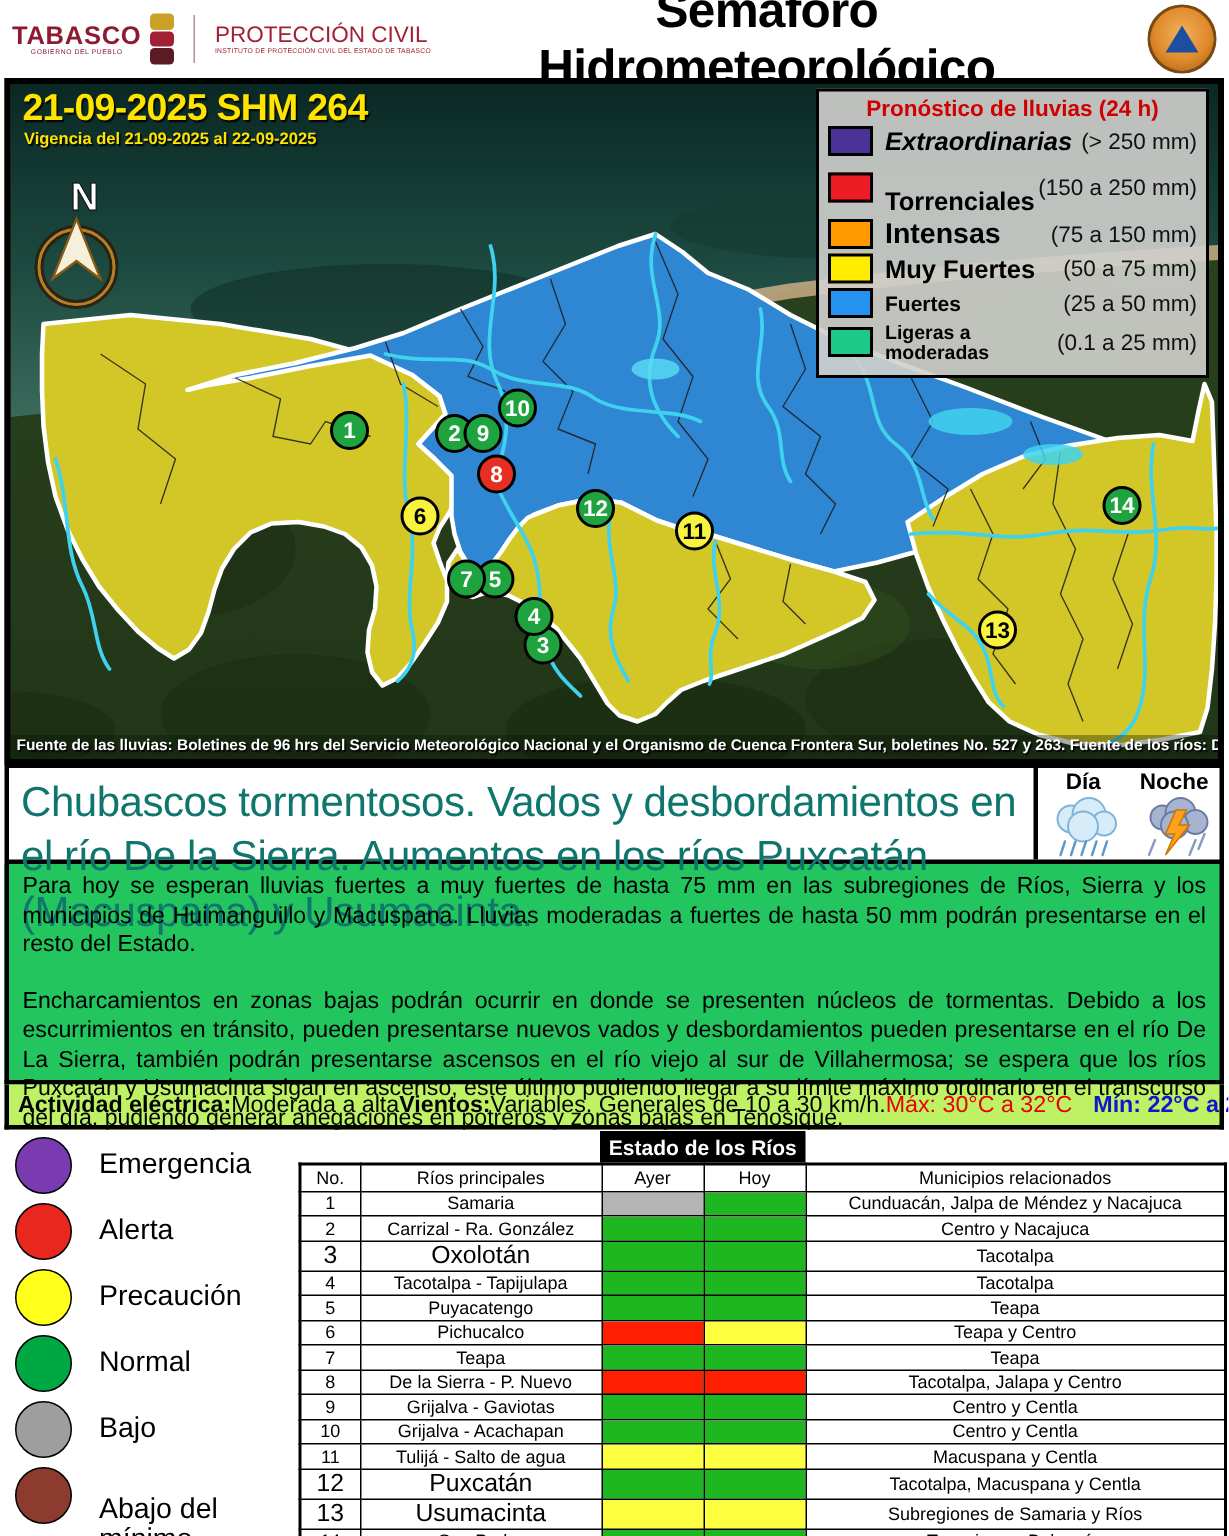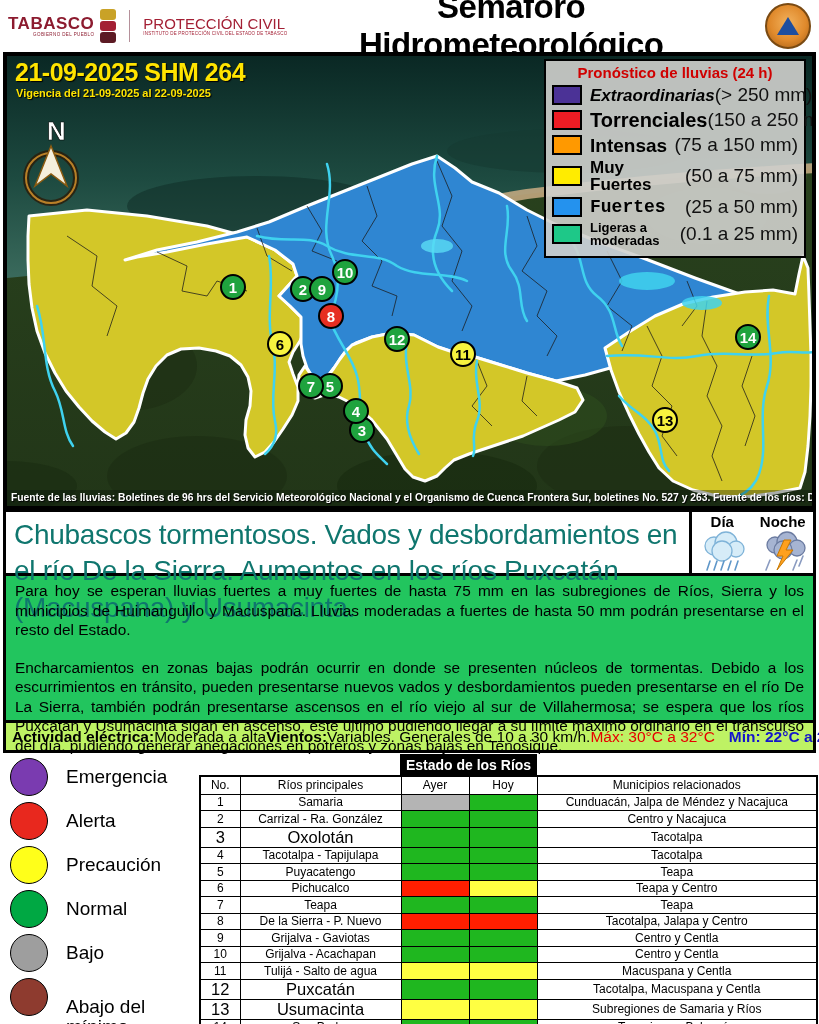--- a/index.html
+++ b/index.html
@@ -3,21 +3,21 @@
 <meta charset="utf-8">
 <style>
   * { margin:0; padding:0; box-sizing:border-box; }
   html,body { background:#fff; }
   body { font-family:"Liberation Sans", sans-serif; }
   #page { position:relative; width:819px; height:1024px; background:#fff; overflow:hidden; }
 
   
   .header { position:relative; height:52px; display:flex; align-items:center; padding:0 8px; background:#fff; }
   .brand { display:flex; align-items:center; gap:6px; }
-  .brand-left { text-align:right; }
+  .brand-left { text-align:center; }
   .brand-tabasco { font-size:17px; font-weight:bold; color:#8c1b2f; letter-spacing:.5px; line-height:1; }
   .brand-tabasco-sub { font-size:4.5px; color:#8c1b2f; letter-spacing:.4px; }
   .emblem { width:16px; height:34px; display:flex; flex-direction:column; gap:1px; }
   .emblem span { flex:1; border-radius:3px; }
   .em1 { background:#c9a227; } .em2 { background:#a31f34; } .em3 { background:#5c1a24; }
   .brand-div { width:1px; height:32px; background:#b5909a; margin:0 7px; }
   .brand-pc { font-size:15px; font-weight:normal; color:#a31f34; line-height:1.05; }
   .brand-pc-sub { font-size:4.5px; color:#a31f34; letter-spacing:.2px; }
   .title { flex:1; text-align:center; font-size:33px; font-weight:bold; color:#000; letter-spacing:-.5px; padding-right:30px; }
   .pc-logo { width:46px; height:46px; border-radius:50%; background:radial-gradient(circle at 50% 42%, #f2b15c 0%, #e08a2c 55%, #a35c14 100%); border:2px solid #7a4a12; display:flex; align-items:center; justify-content:center; flex:0 0 auto; }
@@ -29,26 +29,26 @@
   .map-date { position:absolute; left:8px; top:2px; color:#ffe400; font-weight:bold; font-size:25px; text-shadow:1px 1px 1px #000; letter-spacing:-.5px; }
   .map-validity { position:absolute; left:9px; top:31px; color:#ffe400; font-weight:bold; font-size:11px; text-shadow:1px 1px 1px #000; }
   .map-source { position:absolute; left:0; right:0; bottom:0; background:rgba(10,20,10,.35); color:#fff; font-size:10.3px; font-weight:bold; text-shadow:1px 1px 1px #000; padding:2px 4px 3px 4px; white-space:nowrap; }
 
   
   .rain-legend { position:absolute; right:6px; top:3px; width:262px; background:rgba(208,208,205,.9); border:2px solid #000; padding:3px 6px 6px 6px; }
   .rl-title { text-align:center; color:#d00000; font-weight:bold; font-size:15px; margin-bottom:3px; }
   .rl-row { display:flex; align-items:center; margin:3px 0; }
   .rl-sw { width:30px; height:20px; border:2px solid #000; flex:0 0 auto; margin-right:8px; background:#ccc; }
   .rl-name { font-weight:bold; color:#000; flex:1; line-height:1; }
-  .rl-range { font-size:19px; color:#111; white-space:nowrap; }
+  .rl-range { font-size:15px; color:#111; white-space:nowrap; }
   .rl-0 .rl-name { font-style:italic; font-size:17px; }
-  .rl-1 .rl-name { font-size:20px; }
+  .rl-1 .rl-name { font-size:17px;margin-top:19px; }
   .rl-2 .rl-name { font-size:19px; }
   .rl-3 .rl-name { font-size:17px; }
-  .rl-4 .rl-name { font-size:18px;font-family:Liberation Mono, monospace; }
+  .rl-4 .rl-name { font-size:14px; }
   .rl-5 .rl-name { font-size:13px; }
   .rl-norain { display:flex; align-items:center; justify-content:center; gap:10px; margin-top:2px; }
   .rl-norain .rl-sw { background:#fff; margin:0; }
   .rl-norain .rl-name { flex:none; font-size:17px; }
 
   
   .mk { position:absolute; width:26px; height:26px; border-radius:50%; border:2px solid #000; font-weight:bold; font-size:15px; display:flex; align-items:center; justify-content:center; transform:translate(-13px,-13px); }
 
   
   .headline-box { margin:0 3px; border:3px solid #000; border-top-width:2px; height:66px; display:flex; background:#fff; }

